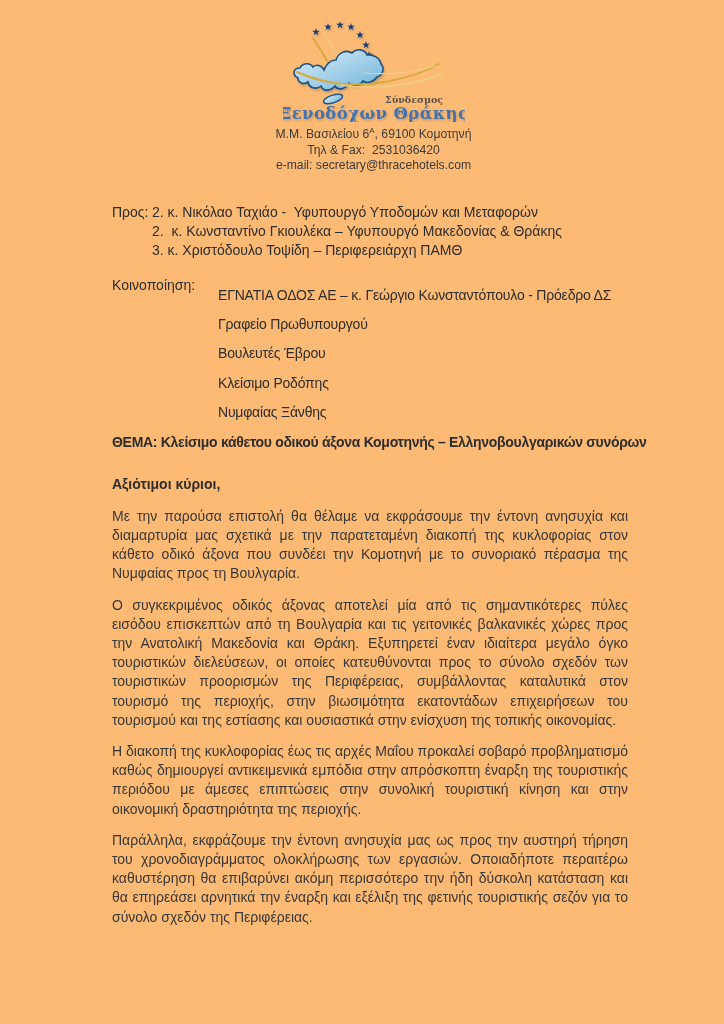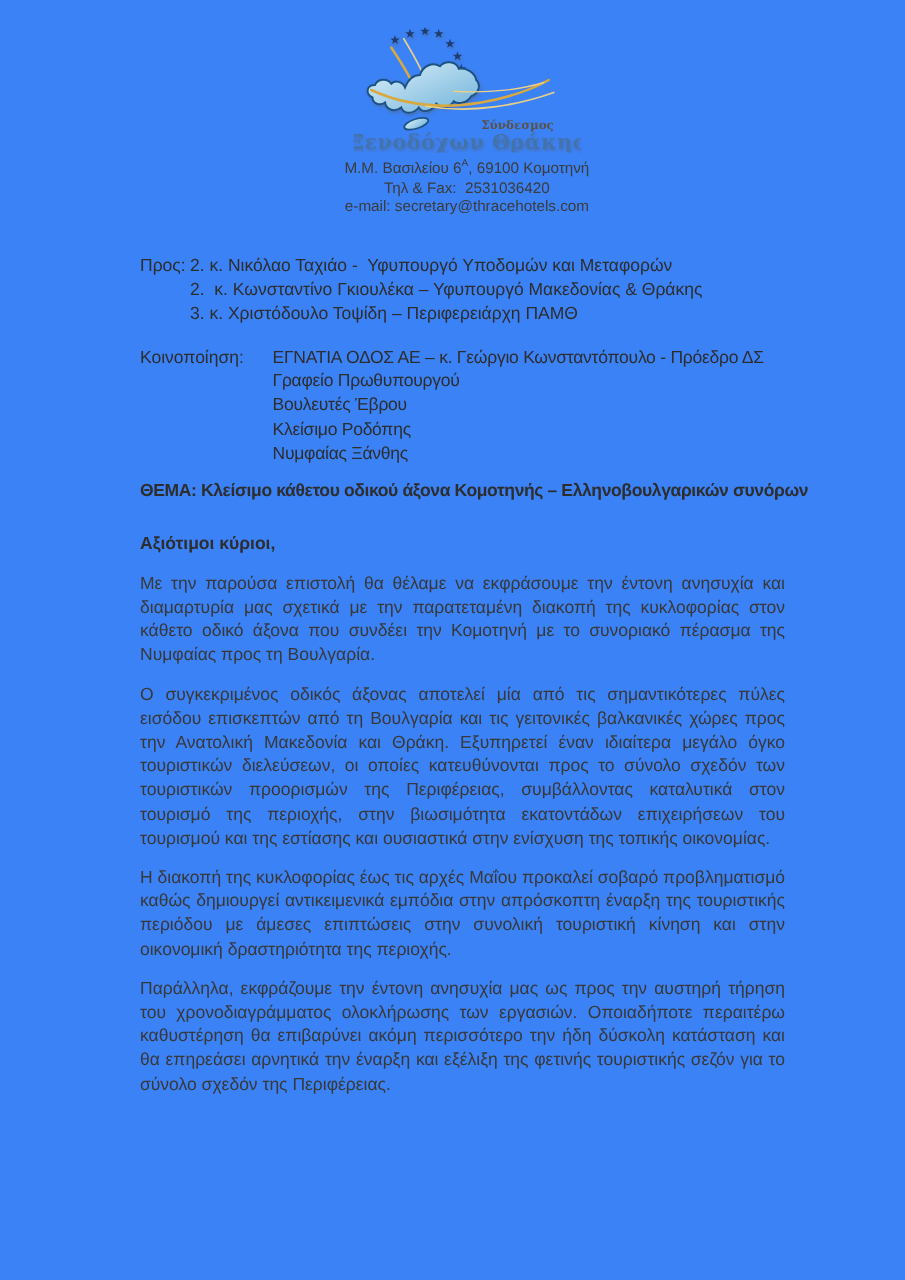--- a/index.html
+++ b/index.html
@@ -1,21 +1,21 @@
 <!DOCTYPE html>
 <html lang="el"><head>
 <meta charset="utf-8">
 <style>
   html,body{margin:0;padding:0;background:#ffffff;}
   body{
     width:724px;height:1024px;position:relative;overflow:hidden;
     font-family:"Liberation Sans", sans-serif;
     -webkit-font-smoothing:antialiased;
   }
-  .page{width:724px;height:1024px;background:#3b82f6;}
+  .page{width:724px;height:1024px;background:#fdba74;}
 
   
   .letterhead{padding-top:22px;text-align:center;}
   .logo-wrap{position:relative;left:12px;width:182px;height:100px;margin:0 auto;}
   .logo-wrap svg{display:block;width:182px;height:100px;}
   .contact{margin-top:5px;font-size:12.2px;line-height:15.6px;color:#3b3b3b;}
   .contact div{white-space:pre-wrap;padding-left:23px;}
   .contact sup{font-size:8px;vertical-align:super;line-height:0;}
 
   
@@ -23,21 +23,21 @@
   .bold-block{font-weight:normal;color:#2d2d2d;line-height:19.3px;}
 
   .to-block{display:flex;}
   .to-label{flex:0 0 40px;}
   .to-items{flex:1;}
   .to-items div{white-space:pre-wrap;}
 
   .cc-block{display:flex;margin-top:15px;}
   .cc-label{flex:0 0 106px;}
   .cc-items{flex:1;}
-  .cc-items div{white-space:pre-wrap;letter-spacing:-0.2px;}
+  .cc-items div{white-space:pre-wrap;letter-spacing:-0.2px;margin-top:10px;}
 
   .subject{margin-top:11px;font-weight:bold;color:#2d2d2d;line-height:19.3px;white-space:nowrap;letter-spacing:-0.3px;}
   .salutation{margin-top:23px;font-weight:bold;color:#2d2d2d;line-height:19.3px;}
 
   .body-paragraphs p{
     margin:12px 0 0 0;text-align:justify;line-height:19.2px;color:#383838;
   }
 </style>
 </head>
 <body>

